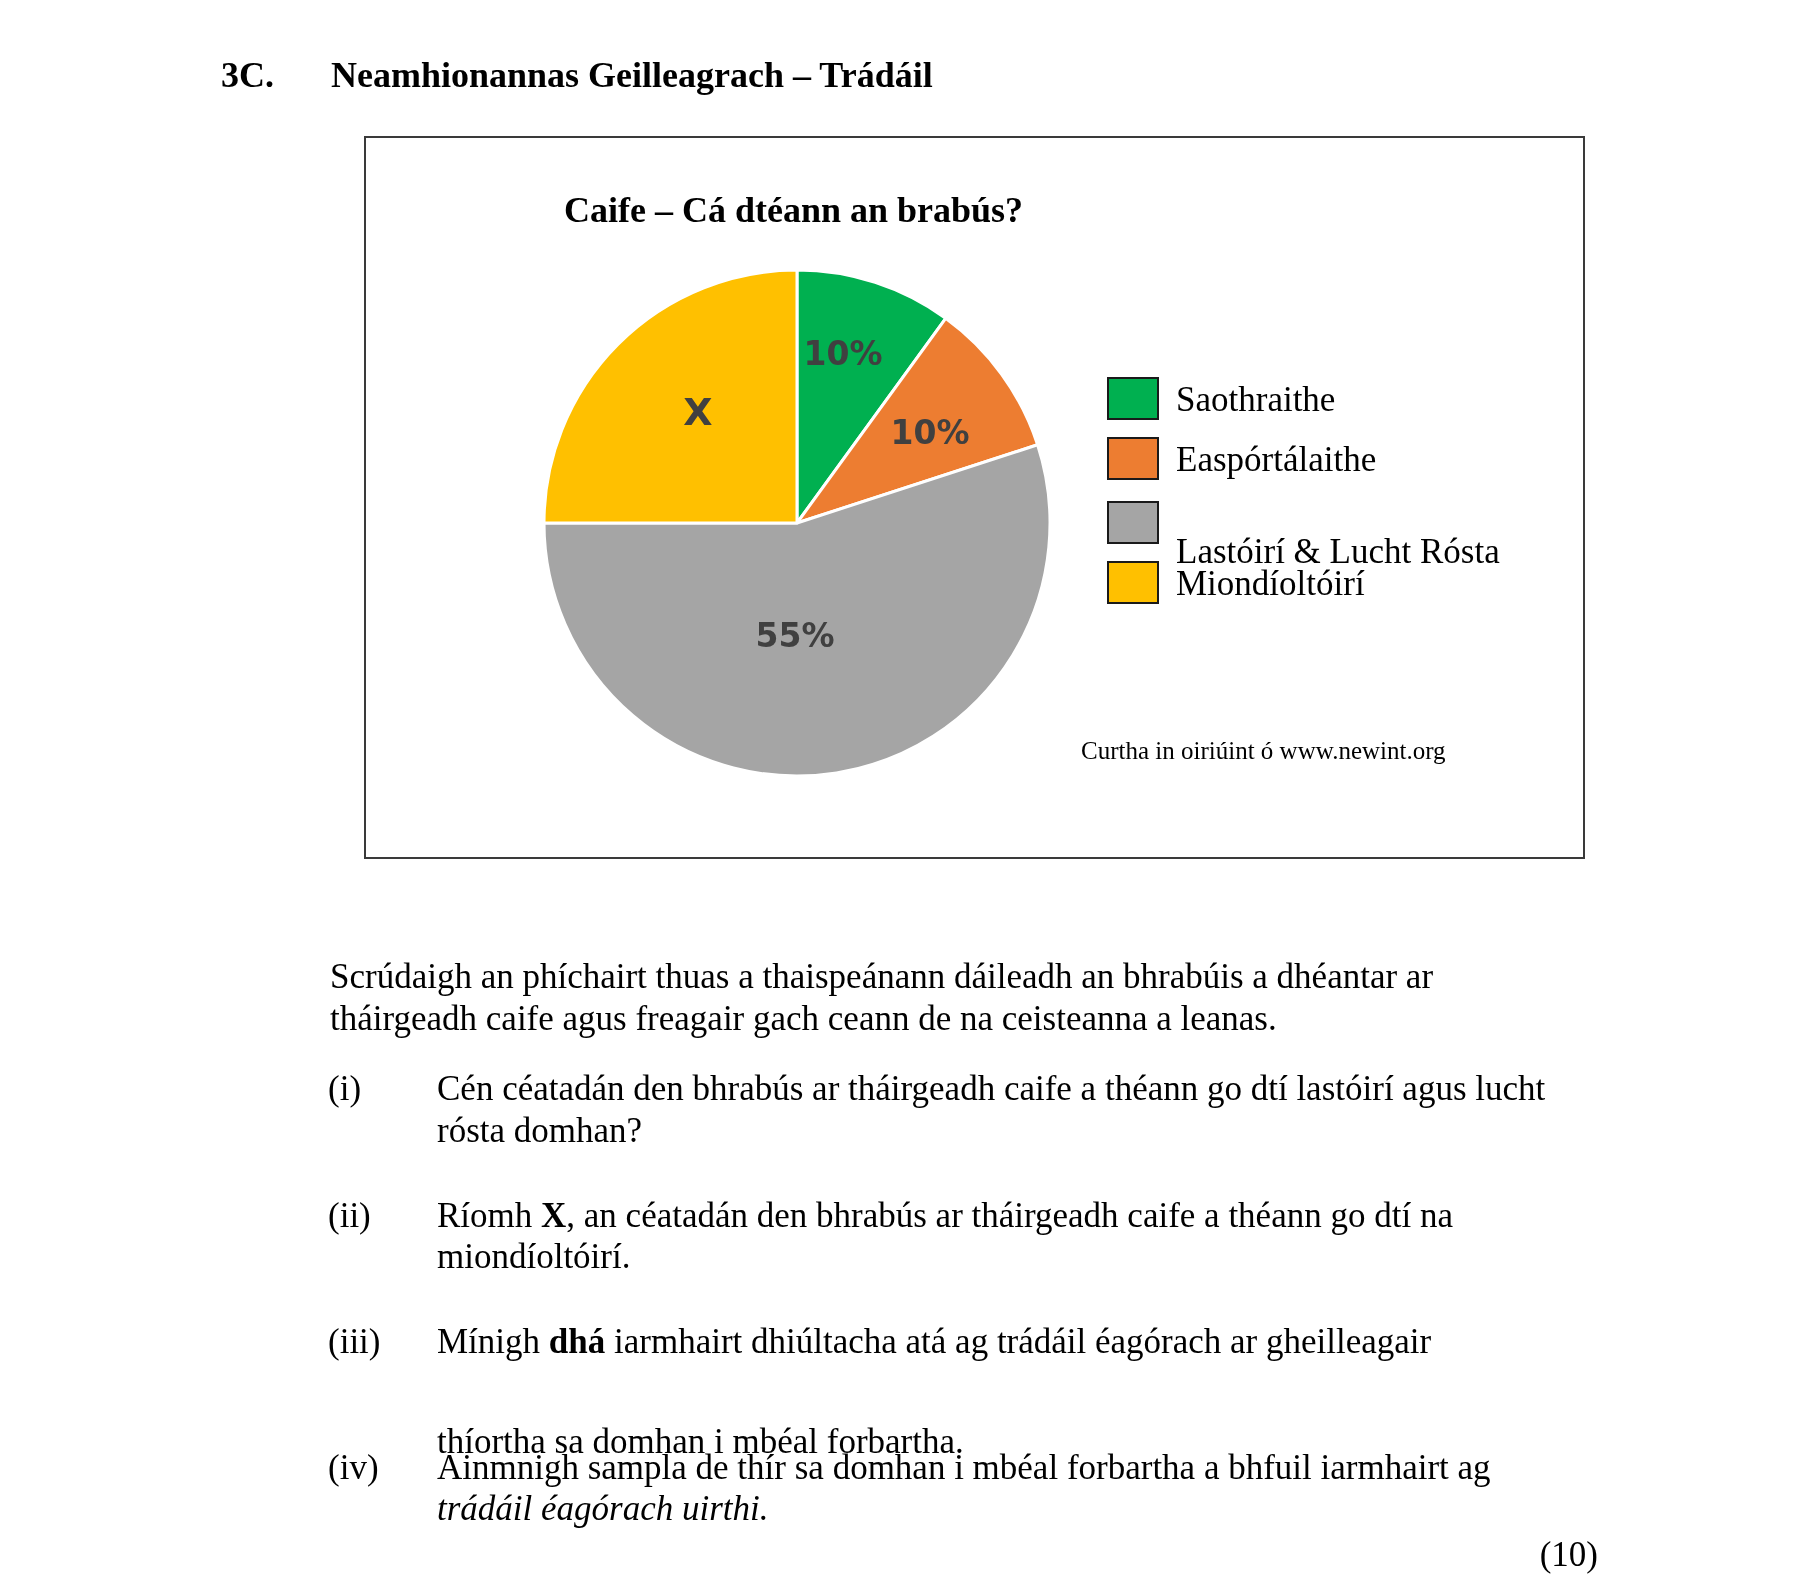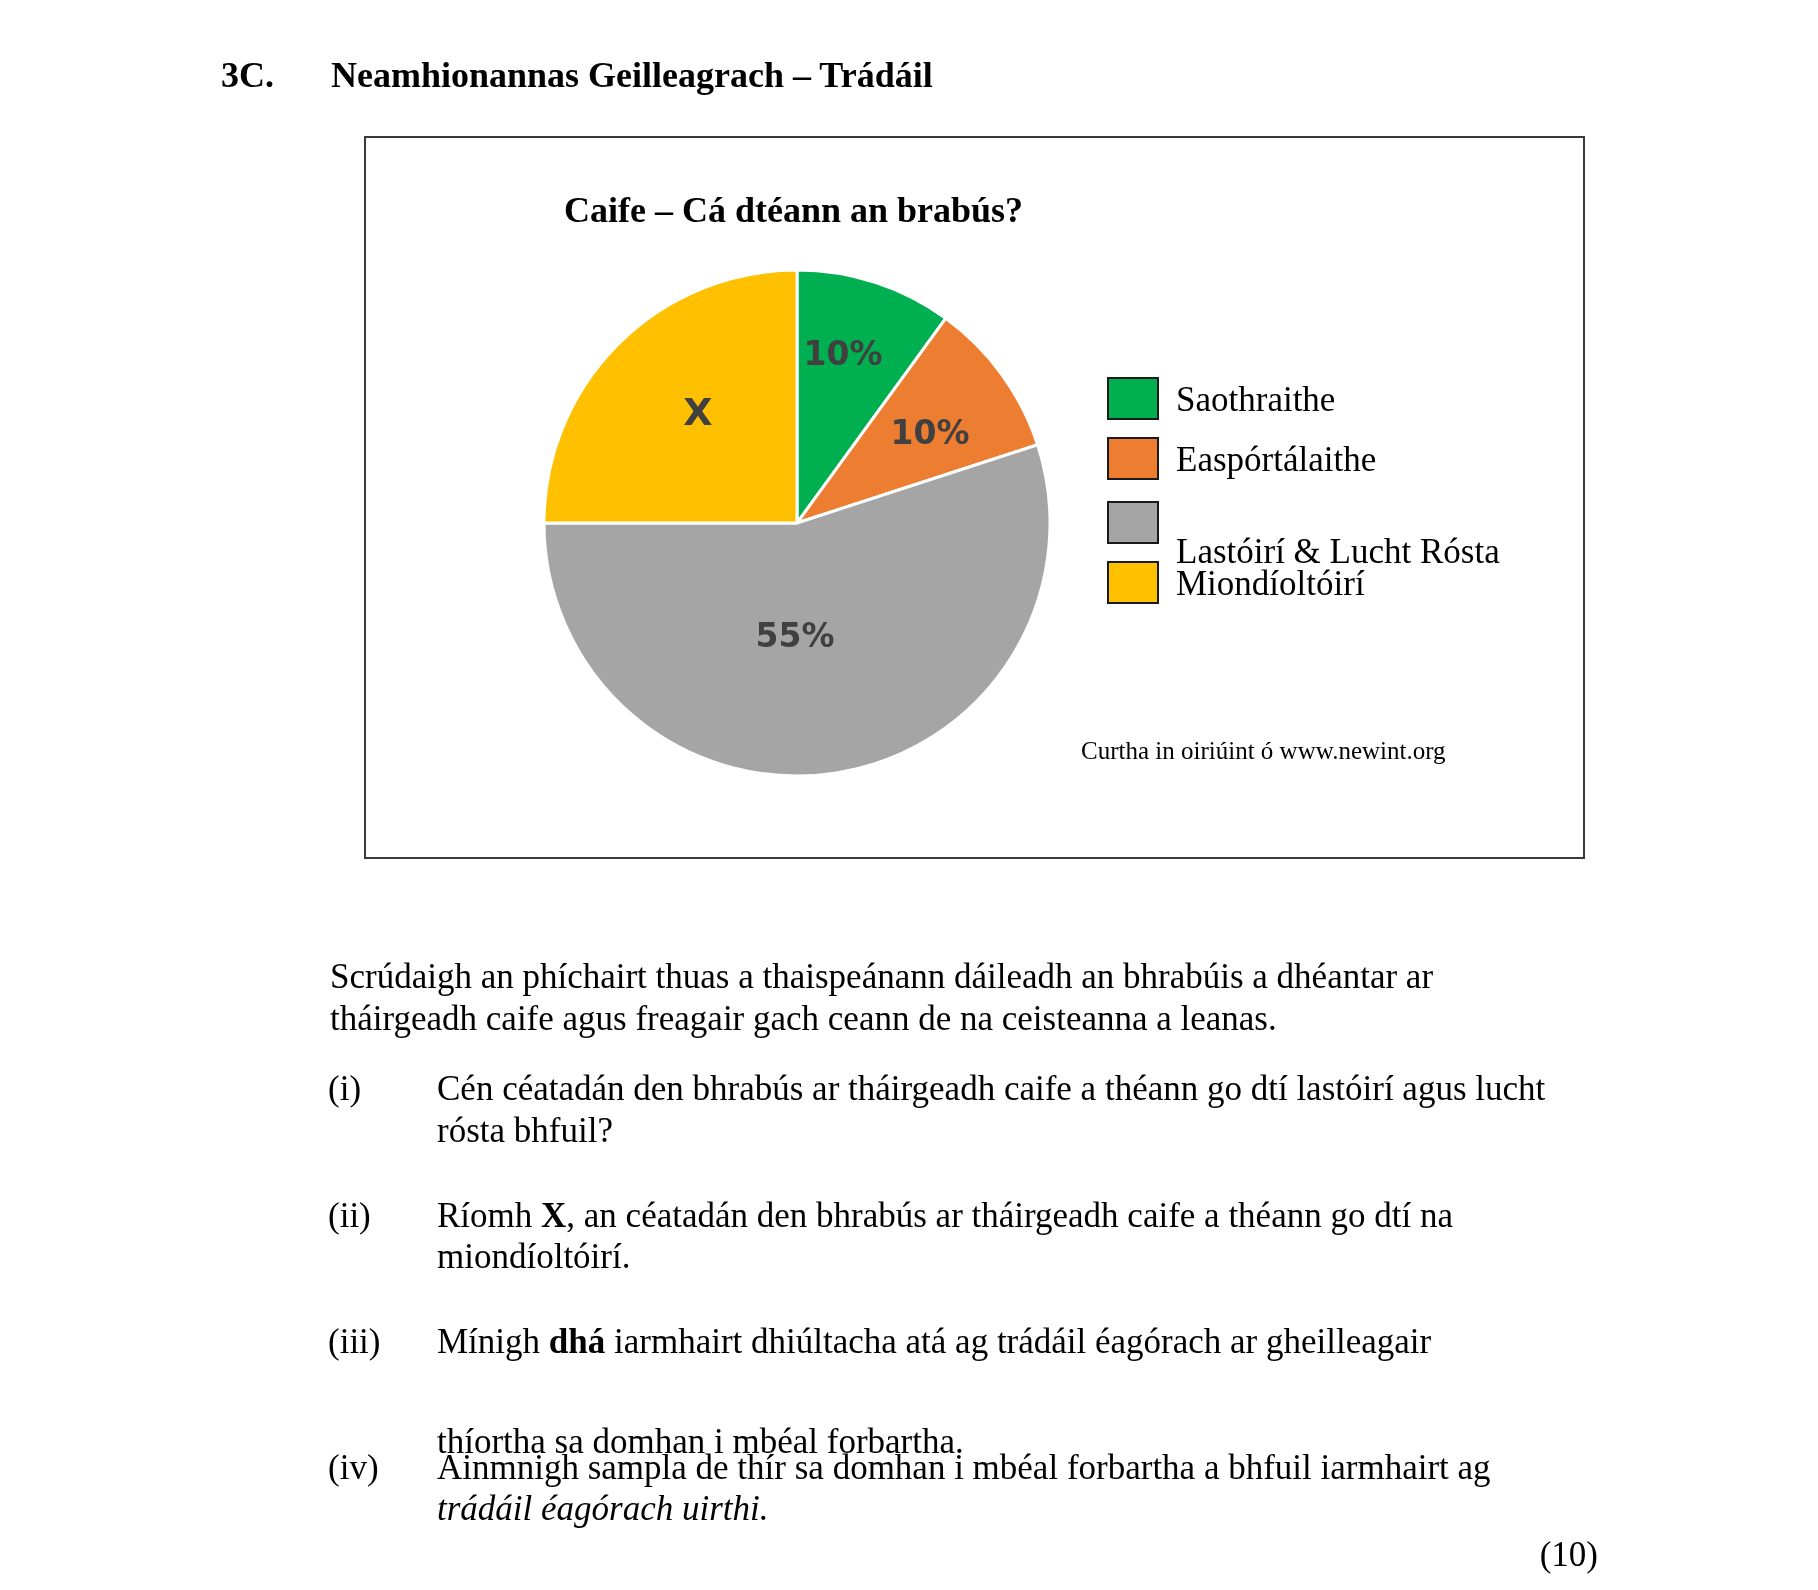--- a/index.html
+++ b/index.html
@@ -59,21 +59,21 @@
 </div>
 
 <div class="abs source" style="left:1081px; top:738px;">Curtha in oiriúint ó www.newint.org</div>
 
 <div class="abs body-text" style="left:330px; top:956px;">Scrúdaigh an phíchairt thuas a thaispeánann dáileadh an bhrabúis a dhéantar ar</div>
 <div class="abs body-text" style="left:330px; top:998px;">tháirgeadh caife agus freagair gach ceann de na ceisteanna a leanas.</div>
 
 <div>
   <div class="abs q-label" style="left:328px; top:1068px;">(i)</div>
   <div class="abs q-text" style="left:437px; top:1068px;text-align:right;">Cén céatadán den bhrabús ar tháirgeadh caife a théann go dtí lastóirí agus lucht</div>
-  <div class="abs q-text" style="left:437px; top:1110px;">rósta bhfuil?</div>
+  <div class="abs q-text" style="left:437px; top:1110px;">rósta domhan?</div>
 </div>
 
 <div>
   <div class="abs q-label" style="left:328px; top:1195px;">(ii)</div>
   <div class="abs q-text" style="left:437px; top:1195px;"><span>Ríomh </span><b>X</b><span>, an céatadán den bhrabús ar tháirgeadh caife a théann go dtí na</span></div>
   <div class="abs q-text" style="left:437px; top:1236px;">miondíoltóirí.</div>
 </div>
 
 <div>
   <div class="abs q-label" style="left:328px; top:1321px;">(iii)</div>

